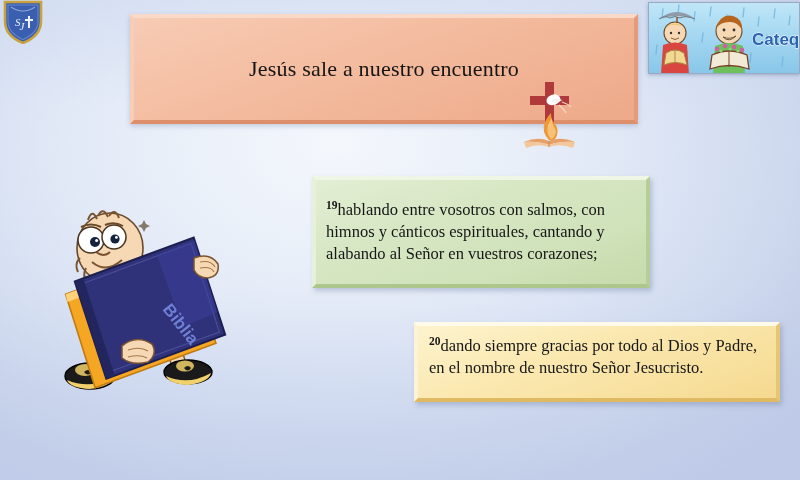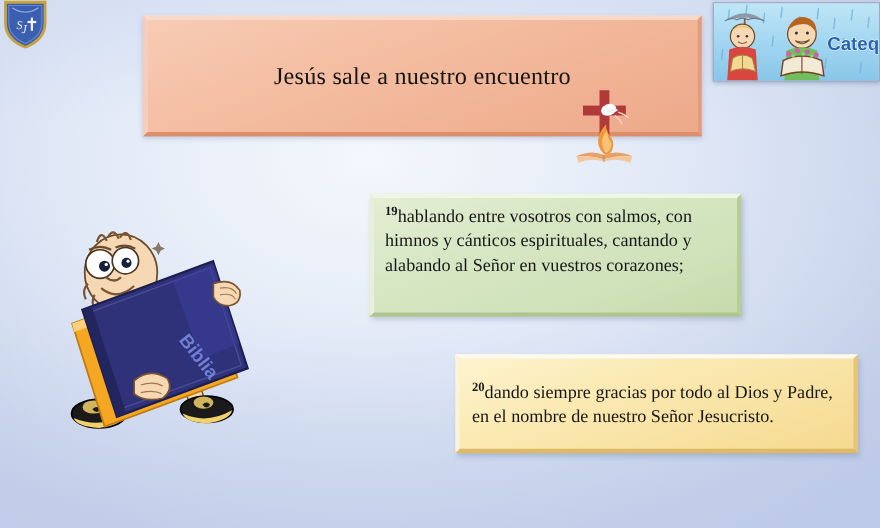--- a/index.html
+++ b/index.html
@@ -100,49 +100,49 @@
     overflow: hidden;
     border: 1px solid #9aa9c4;
     box-sizing: border-box;
     box-shadow: 0 1px 4px rgba(60,80,120,0.35);
   }
   #cat-banner svg { display: block; }
 
   
   #verse-green {
     position: absolute;
-    left: 336px;
+    left: 312px;
     top: 176px;
     width: 338px;
     height: 112px;
     box-sizing: border-box;
     background: linear-gradient(160deg, #e3eed4 0%, #d7e7c4 35%, #cfe2b9 72%, #c6daac 100%);
     border-top: 4px solid #eff6e6;
     border-left: 4px solid #e7f1da;
     border-right: 4px solid #b6cd98;
     border-bottom: 4px solid #adc68c;
     box-shadow: 2px 3px 5px rgba(80,100,140,0.30);
-    padding: 6px 10px 4px 10px;
+    padding: 19px 10px 4px 10px;
   }
 
   
   #verse-yellow {
     position: absolute;
     left: 414px;
     top: 322px;
     width: 366px;
-    height: 90px;
+    height: 80px;
     box-sizing: border-box;
     background: linear-gradient(160deg, #fdf3cd 0%, #fbe9b2 38%, #f8e1a0 72%, #f5d98f 100%);
     border-top: 4px solid #fffaea;
     border-left: 4px solid #fdf4d8;
     border-right: 4px solid #e6c574;
     border-bottom: 4px solid #dfba63;
     box-shadow: 2px 3px 5px rgba(80,100,140,0.30);
-    padding: 20px 10px 4px 11px;
+    padding: 9px 10px 4px 11px;
   }
 
   .verse-text {
     font-family: "Liberation Serif", serif;
     font-size: 16.5px;
     line-height: 1.33;
     color: #161616;
     margin: 0;
     text-align: left;
   }

